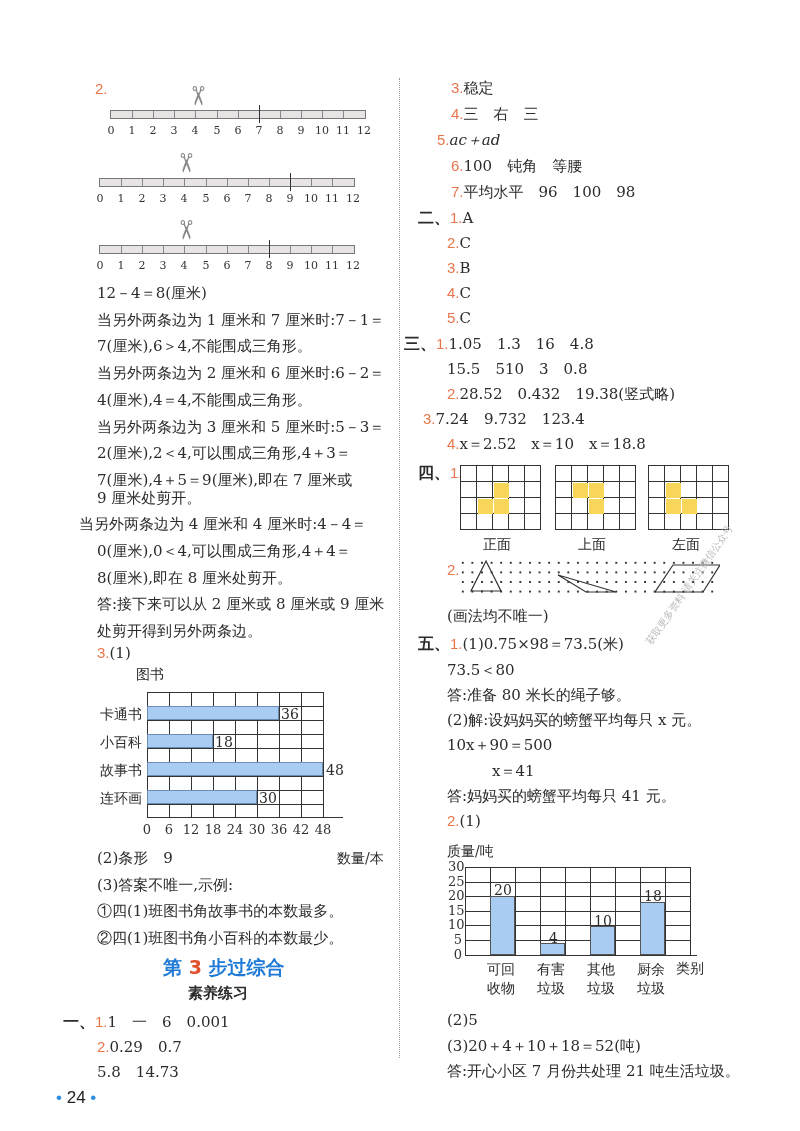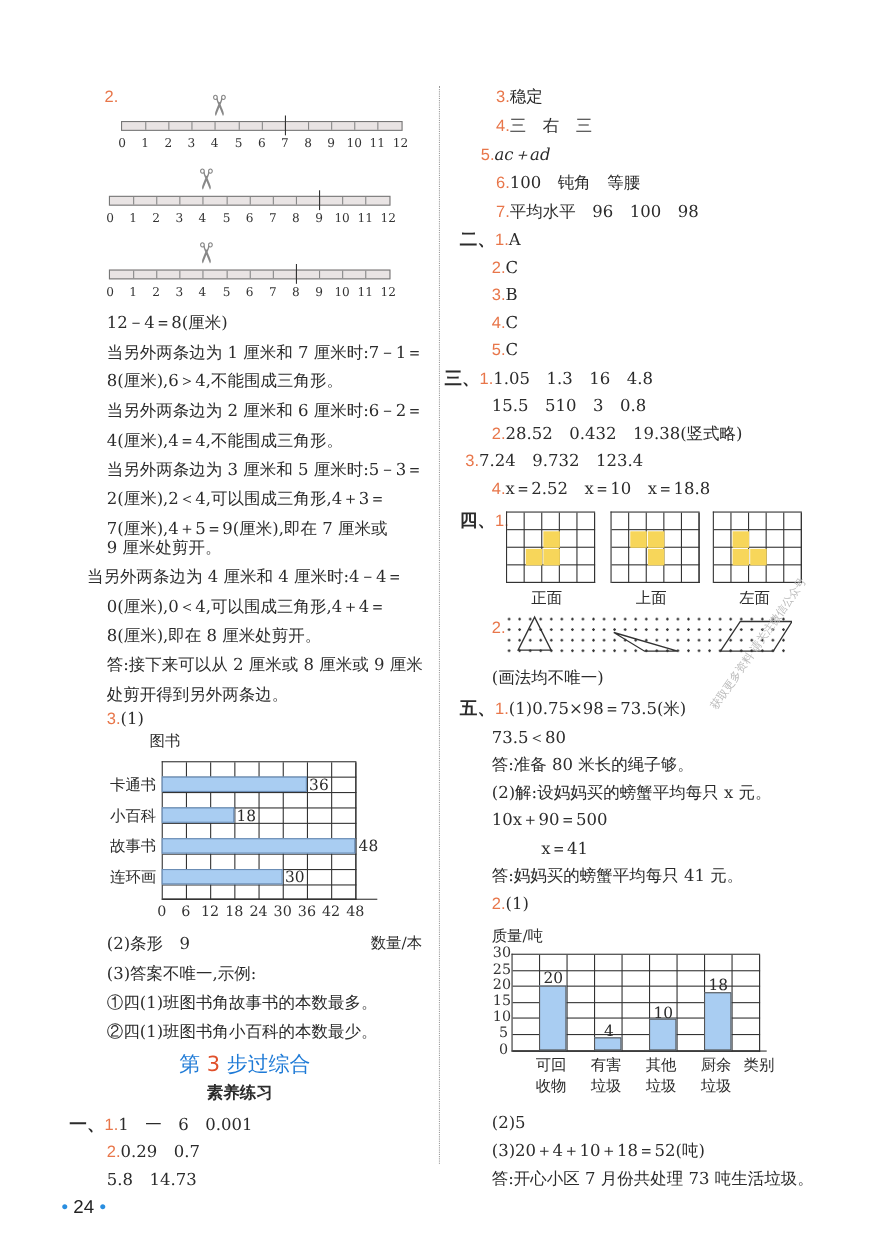--- a/index.html
+++ b/index.html
@@ -15,21 +15,21 @@
   .ruler .tk{position:absolute;top:0;width:0;height:7px;border-left:1px solid #888;}
   .ruler .cut{position:absolute;top:-6px;width:0;height:18px;border-left:1.5px solid #333;}
   .rlabels{position:absolute;font-size:11px;color:#333;}
   .rlabels span{position:absolute;transform:translateX(-50%);}
   .scissors{position:absolute;font-size:26px;color:#888;line-height:26px;transform:rotate(90deg);}
   
   .grid{position:absolute;border-left:1px solid #333;border-top:1px solid #333;}
   .gcell{position:absolute;border-right:1px solid #333;border-bottom:1px solid #333;box-sizing:border-box;}
   .hbar{position:absolute;background:#a9cdf2;border:1px solid #6b8db5;box-sizing:border-box;height:14px;}
   .small{font-size:14px;}
-  .title-blue{color:#1e7ad6;font-family:"DejaVu Sans",sans-serif;font-weight:normal;font-size:19px;}
+  .title-blue{color:#1e7ad6;font-family:"DejaVu Sans",sans-serif;font-weight:bold;font-size:19px;}
   .title-red{color:#e0502b;}
   .yellow{background:#f7d65a;}
   .pagenum{font-family:"Liberation Sans",sans-serif;font-size:17px;color:#222;}
   .dot{color:#2a8ee0;}
   .dotgrid{position:absolute;background-image:radial-gradient(circle,#333 1px,transparent 1.3px);background-size:9.6px 9.6px;}
   .vbar{position:absolute;background:#a9cdf2;border:1px solid #555;box-sizing:border-box;}
   .watermark{position:absolute;color:#bbb;font-size:10px;transform:rotate(-55deg);white-space:nowrap;font-family:"DejaVu Sans",sans-serif;}
 </style>
 </head>
 <body>
@@ -131,21 +131,21 @@
       <span style="left:190px">9</span>
       <span style="left:211px">10</span>
       <span style="left:232px">11</span>
       <span style="left:253px">12</span>
   </div>
 </div>
 
 <div>
   <div class="line" style="left:97px;top:283px">12－4＝8(厘米)</div>
   <div class="line" style="left:97px;top:310px">当另外两条边为 1 厘米和 7 厘米时:7－1＝</div>
-  <div class="line" style="left:97px;top:336px">8(厘米),6＞4,不能围成三角形。</div>
+  <div class="line" style="left:97px;top:336px">7(厘米),6＞4,不能围成三角形。</div>
   <div class="line" style="left:97px;top:363px">当另外两条边为 2 厘米和 6 厘米时:6－2＝</div>
   <div class="line" style="left:97px;top:390px">4(厘米),4＝4,不能围成三角形。</div>
   <div class="line" style="left:97px;top:417px">当另外两条边为 3 厘米和 5 厘米时:5－3＝</div>
   <div class="line" style="left:97px;top:443px">2(厘米),2＜4,可以围成三角形,4＋3＝</div>
   <div class="line" style="left:97px;top:470px">7(厘米),4＋5＝9(厘米),即在 7 厘米或</div>
   <div class="line" style="left:97px;top:486px;top:488px">9 厘米处剪开。</div>
   <div class="line" style="left:79px;top:514px">当另外两条边为 4 厘米和 4 厘米时:4－4＝</div>
   <div class="line" style="left:97px;top:541px">0(厘米),0＜4,可以围成三角形,4＋4＝</div>
   <div class="line" style="left:97px;top:568px">8(厘米),即在 8 厘米处剪开。</div>
   <div class="line" style="left:97px;top:594px">答:接下来可以从 2 厘米或 8 厘米或 9 厘米</div>
@@ -383,14 +383,14 @@
   <div class="abs small" style="left:637px;top:960px;line-height:19px;text-align:center;">
       <div>厨余</div>
       <div>垃圾</div>
     </div>
   <div class="abs small" style="left:676px;top:960px;">类别</div>
 </div>
 
 <div>
   <div class="line" style="left:447px;top:1010px">(2)5</div>
   <div class="line" style="left:447px;top:1036px">(3)20＋4＋10＋18＝52(吨)</div>
-  <div class="line" style="left:447px;top:1061px">答:开心小区 7 月份共处理 73 吨生活垃圾。</div>
+  <div class="line" style="left:447px;top:1061px">答:开心小区 7 月份共处理 21 吨生活垃圾。</div>
 </div>
 
 </body></html>

